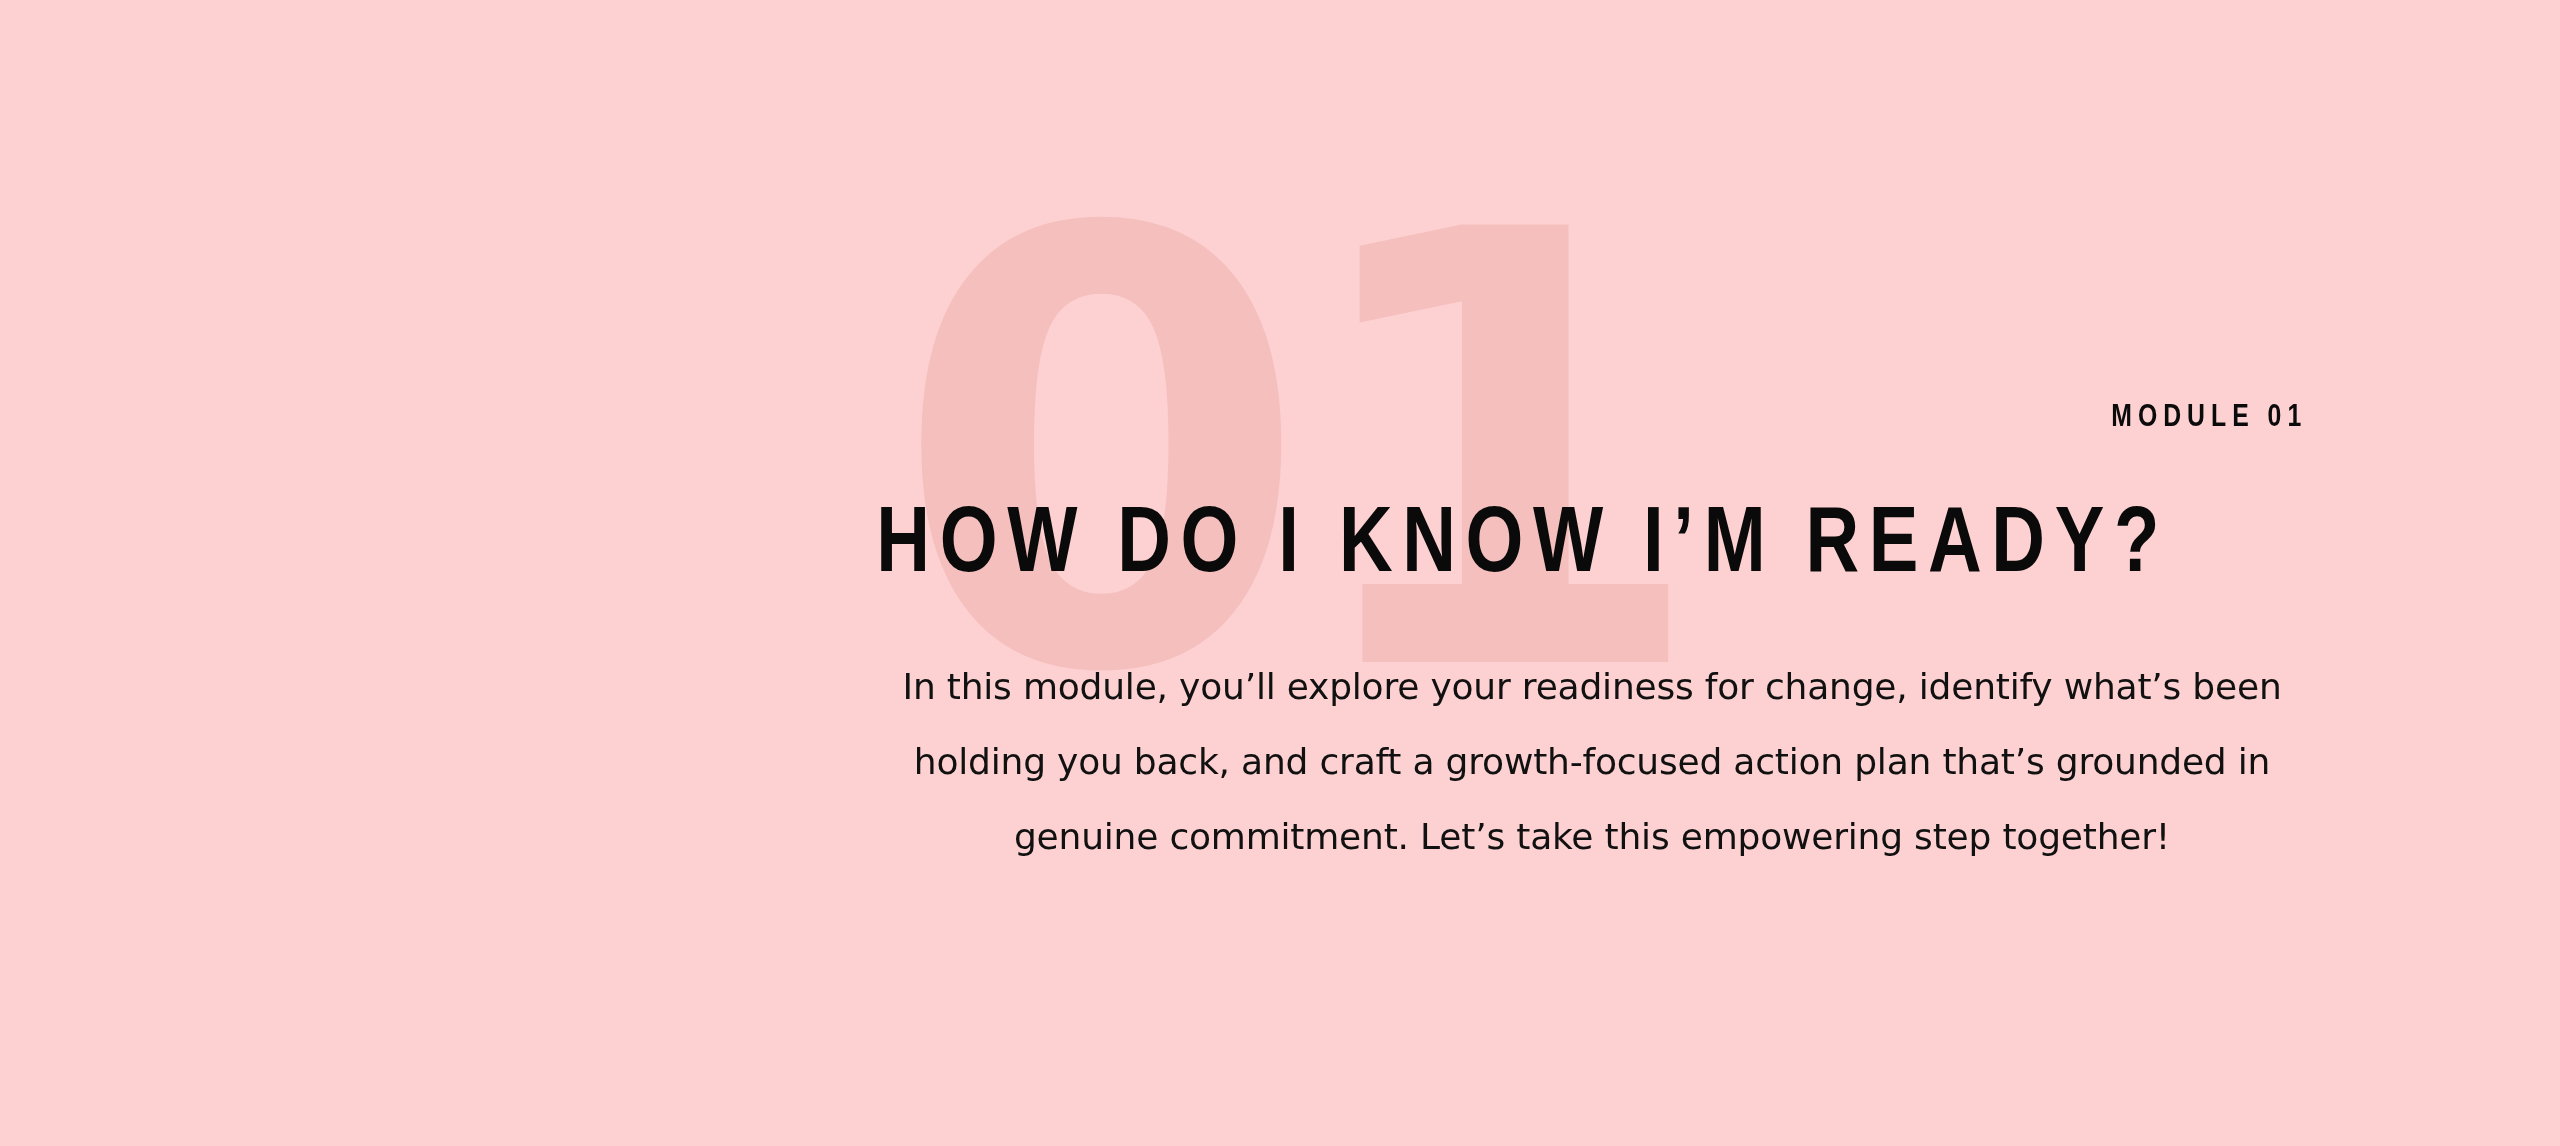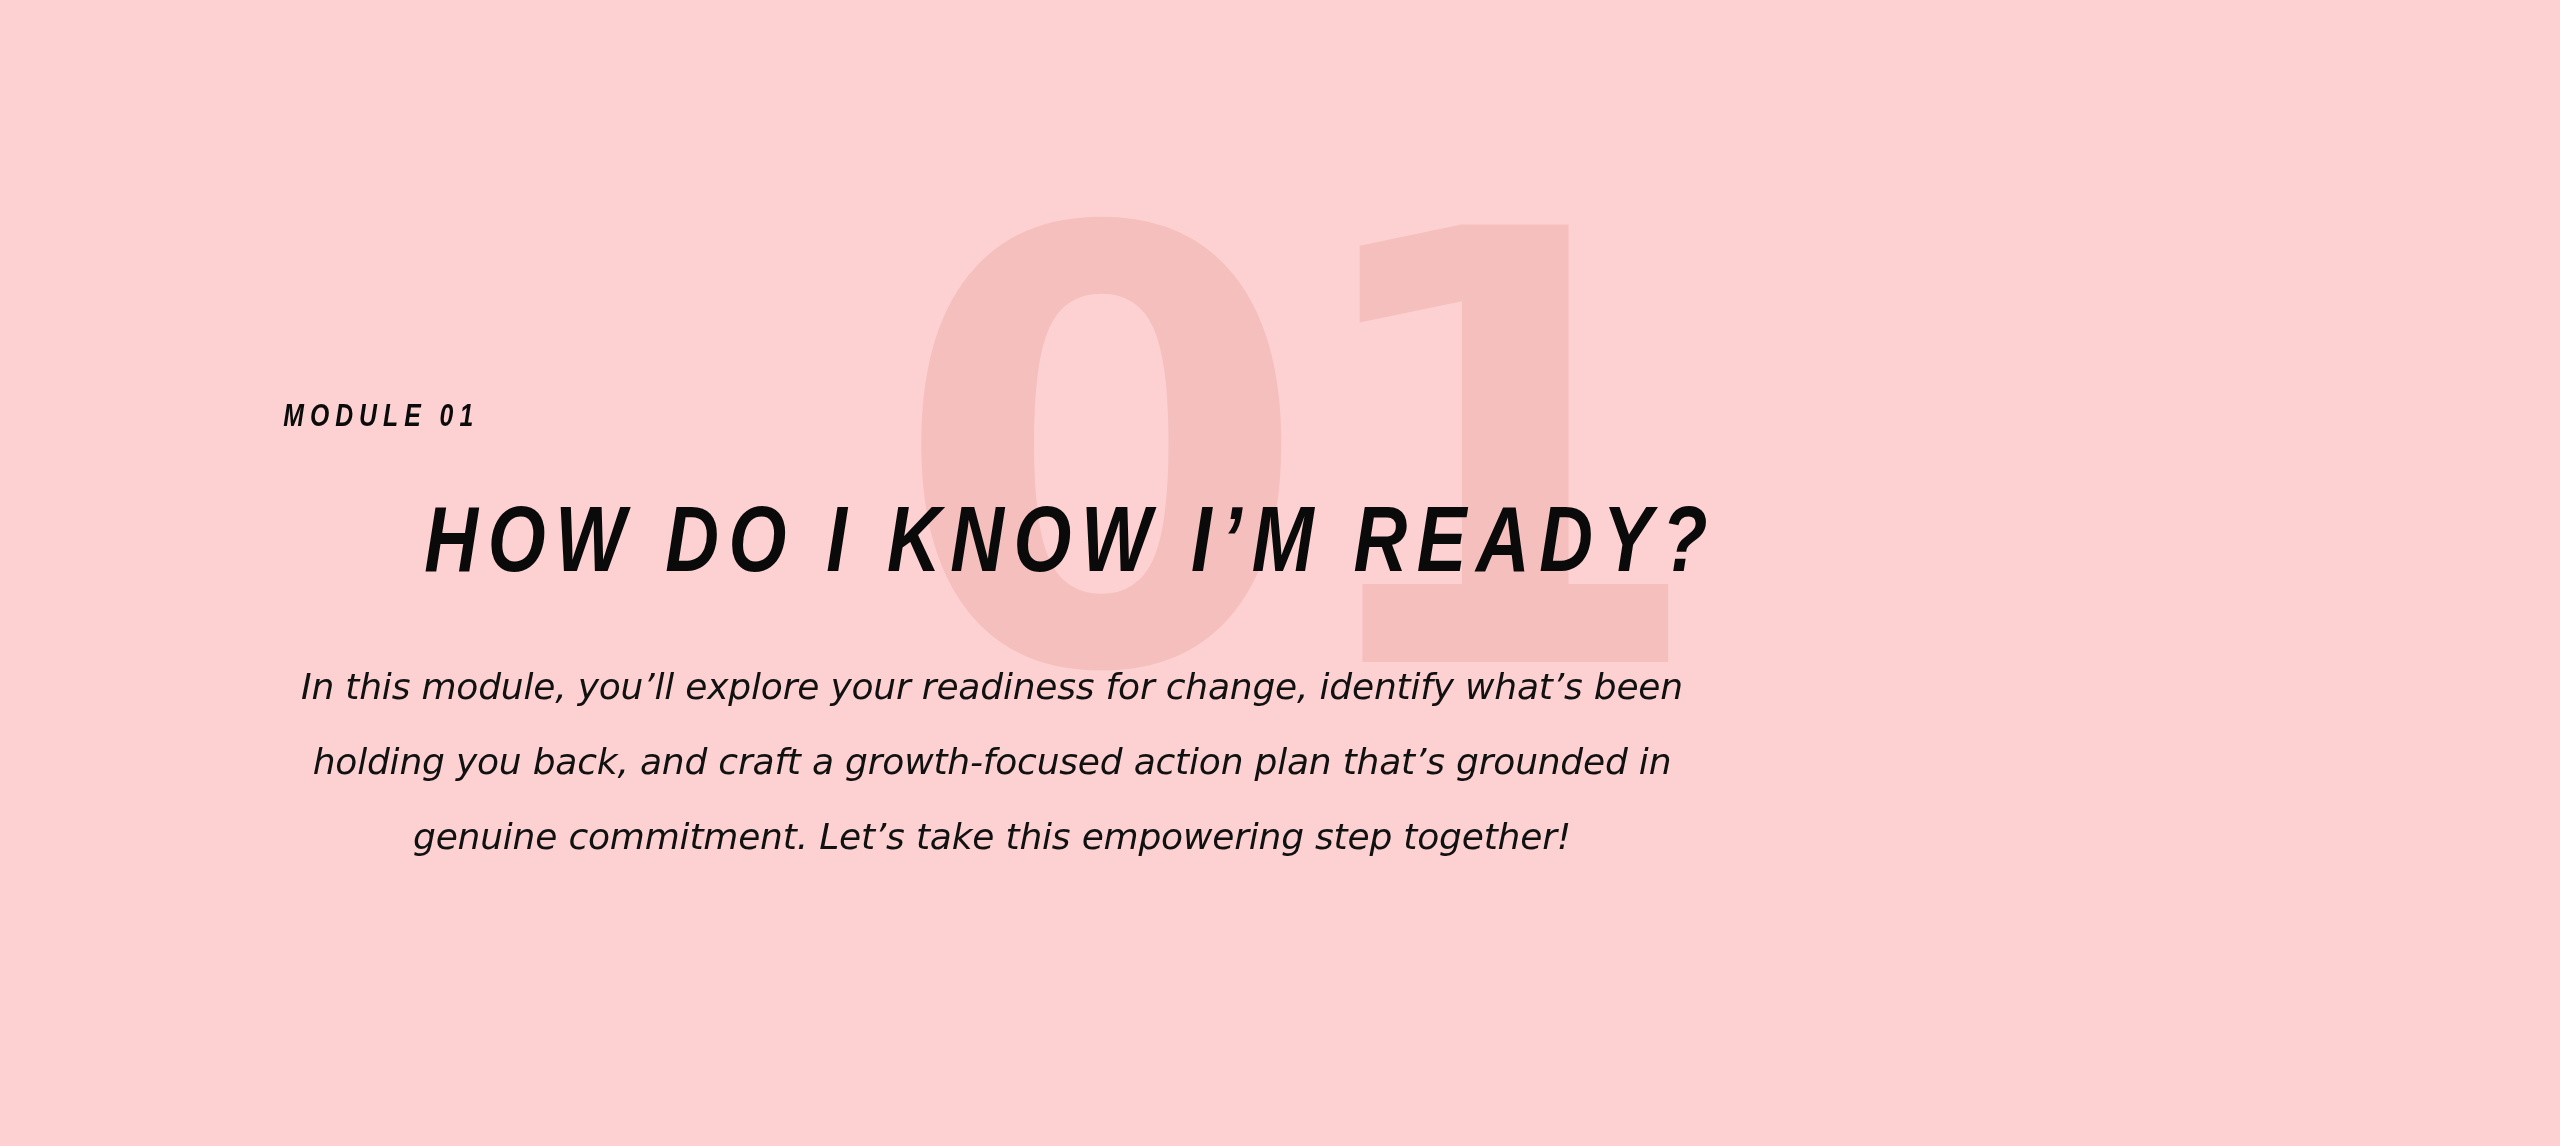--- a/index.html
+++ b/index.html
@@ -56,23 +56,22 @@
   }
 
   
   .content {
     position: relative;
     z-index: 2;
     width: 2080px;
     padding-top: 400px;
     display: flex;
     flex-direction: column;
-    align-items: flex-start;
+    align-items: flex-end;
     text-align: center;
-    font-style: italic;
   }
 
   .eyebrow {
     font-family: "Liberation Sans Narrow", "Liberation Sans", sans-serif;
     font-size: 31px;
     font-weight: 700;
     line-height: 1;
     letter-spacing: 7.5px;
     text-indent: 7.5px;
     color: #0b0b0b;

